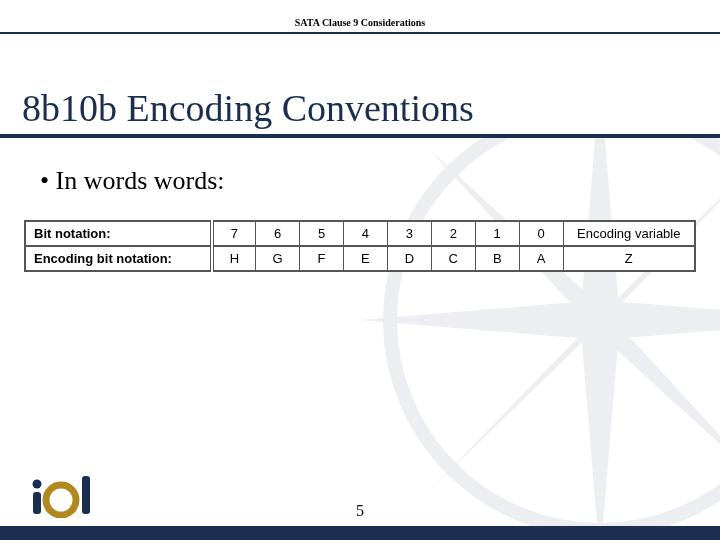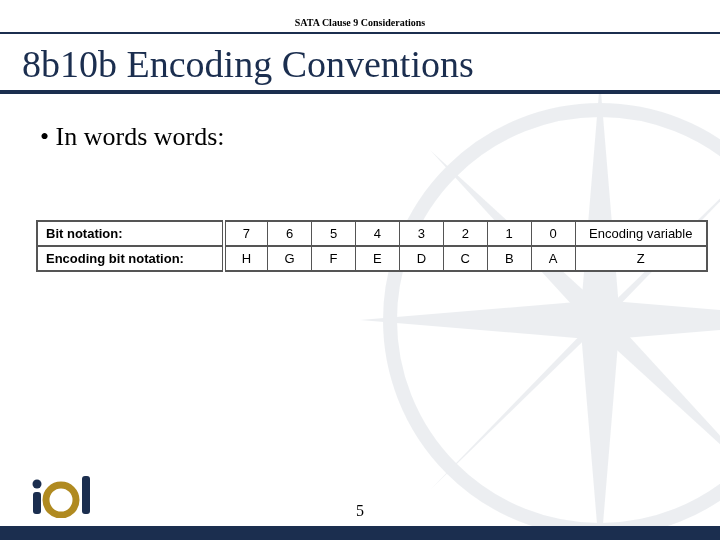--- a/index.html
+++ b/index.html
@@ -29,41 +29,42 @@
     font-family: "Times New Roman", serif;
     font-weight: bold;
     font-size: 10px;
     color: #000;
     padding-bottom: 4px;
   }
   .title-bar {
     background: #ffffff;
     border-bottom: 4px solid #1b2e4f;
     padding: 8px 22px 4px 22px;
+    margin-top: 44px;
   }
   .title-text {
     font-size: 38px;
     color: #1b2e4f;
     font-family: "Times New Roman", serif;
   }
   .body-area {
     padding: 28px 40px 0 40px;
   }
   .bullet-line {
     font-size: 26px;
     color: #000;
     font-family: "Times New Roman", serif;
   }
   .bullet-line::before {
     content: "• ";
   }
   .enc-table {
     position: absolute;
     top: 220px;
-    left: 36px;
+    left: 24px;
     width: 672px;
     font-family: Arial, Helvetica, sans-serif;
     font-size: 13px;
     border-collapse: collapse;
     background: #fff;
   }
   .enc-table th.rowlabel {
     text-align: left;
     font-weight: bold;
     padding: 4px 8px;

